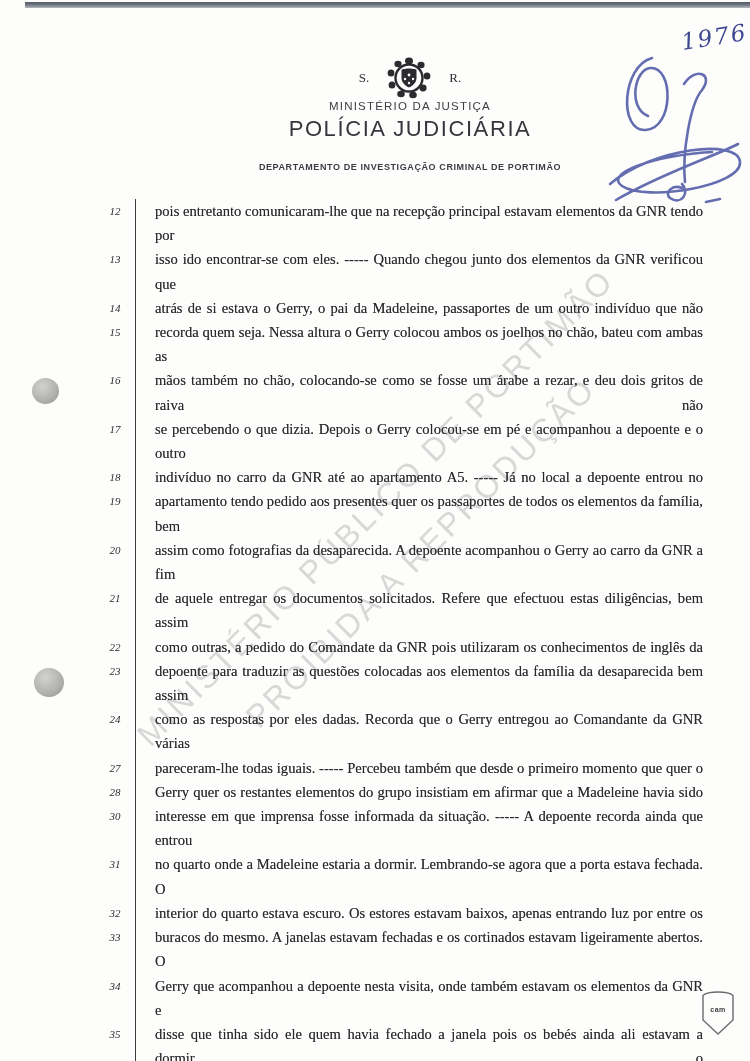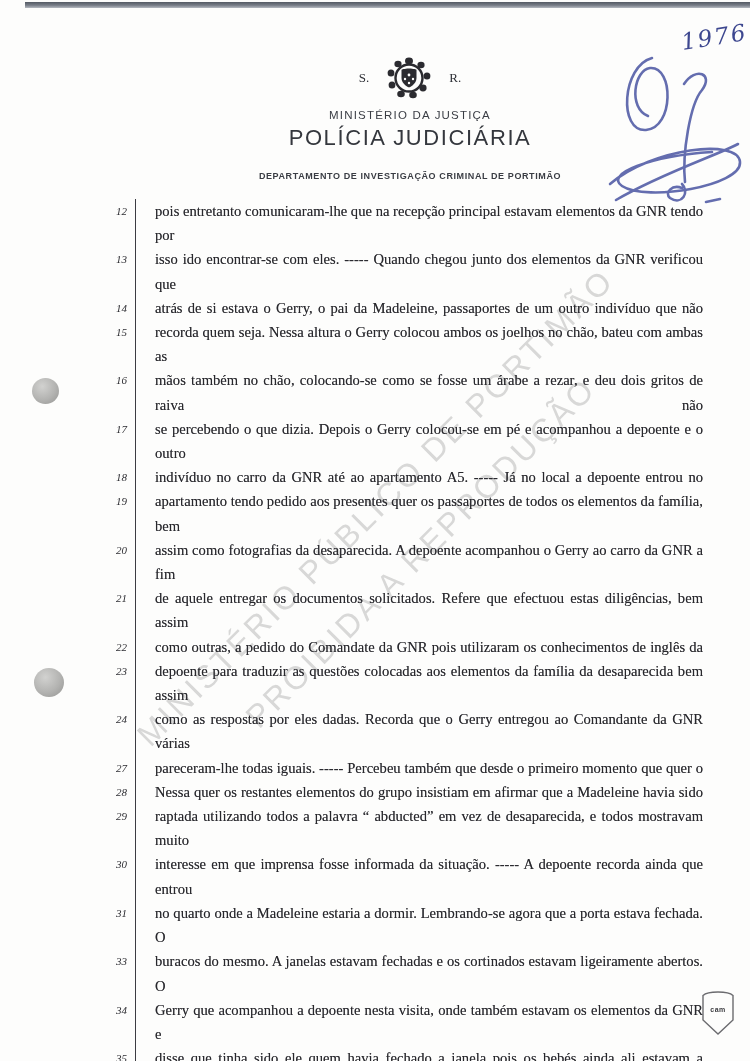--- a/index.html
+++ b/index.html
@@ -13,37 +13,37 @@
   
   .hand-block{position:absolute;top:8px;left:588px;width:162px;height:190px;z-index:5;}
   .hand-year{position:absolute;top:16px;right:2px;font-family:"DejaVu Serif",serif;font-style:italic;
     font-size:23px;color:#3d478f;transform:rotate(-9deg);letter-spacing:2px;}
   .hand-sig{position:absolute;top:28px;left:0;}
 
   
   .header{position:absolute;top:56px;left:70px;width:680px;text-align:center;z-index:4;}
   .crest-row{display:inline-flex;align-items:center;gap:17px;}
   .initial{font-size:13px;color:#2f3137;}
-  .ministry{margin-top:9px;font-family:"Liberation Sans",sans-serif;font-size:11.5px;
+  .ministry{font-family:"Liberation Sans",sans-serif;font-size:11.5px;
     letter-spacing:1.2px;color:#3a3d44;}
   .pj-title{margin-top:4px;font-family:"Liberation Sans",sans-serif;font-size:22px;
     letter-spacing:1.6px;color:#34373d;}
   .department{margin-top:20px;font-family:"Liberation Sans",sans-serif;font-size:9px;font-weight:bold;
     letter-spacing:.6px;color:#3a3d44;}
 
   
   .watermark{position:absolute;left:-2px;top:466px;width:800px;z-index:1;
     transform:rotate(-45deg);text-align:center;pointer-events:none;
     font-family:"Liberation Sans",sans-serif;font-size:32px;letter-spacing:3px;
     color:rgba(143,143,145,0.34);white-space:nowrap;line-height:64px;}
 
   
   .body-lines{position:absolute;top:199px;left:103px;width:600px;z-index:3;}
   .line-row{display:flex;line-height:24.2px;}
-  .line-num{flex:none;width:24px;text-align:right;padding-right:8px;font-style:italic;
+  .line-num{flex:none;width:24px;text-align:center;padding-right:8px;font-style:italic;
     font-size:11px;color:#2e2e33;}
   .line-text{flex:1;border-left:1px solid #3c3c42;padding-left:19px;
     font-size:14.6px;color:#28282d;text-align:justify;text-align-last:justify;
     text-shadow:0 0 .4px rgba(40,40,45,.55);white-space:normal;overflow:hidden;}
 
   
   .hole{position:absolute;border-radius:50%;z-index:4;
     background:radial-gradient(circle at 38% 32%,#d2d2d0 0%,#b3b3b1 55%,#a5a5a3 75%,#c6c6c4 100%);}
   .hole-top{left:32px;top:378px;width:27px;height:26px;}
   .hole-bottom{left:34px;top:668px;width:30px;height:29px;}
@@ -177,38 +177,38 @@
 
 
 
     <div class="line-row">
       <span class="line-num">27</span>
       <span class="line-text">pareceram-lhe todas iguais. ----- Percebeu também que desde o primeiro momento que quer o</span>
     </div>
 
     <div class="line-row">
       <span class="line-num">28</span>
-      <span class="line-text">Nessa quer os restantes elementos do grupo insistiam em afirmar que a Madeleine havia sido</span>
-    </div>
-
-    <div class="line-row">
-      <span class="line-num">29</span>
-      <span class="line-text">raptada utilizando todos a palavra “ abducted” em vez de desaparecida, e todos mostravam muito</span>
-    </div>
+      <span class="line-text">Gerry quer os restantes elementos do grupo insistiam em afirmar que a Madeleine havia sido</span>
+    </div>
+
 
     <div class="line-row">
       <span class="line-num">30</span>
       <span class="line-text">interesse em que imprensa fosse informada da situação. ----- A depoente recorda ainda que entrou</span>
     </div>
 
     <div class="line-row">
       <span class="line-num">31</span>
       <span class="line-text">no quarto onde a Madeleine estaria a dormir. Lembrando-se agora que a porta estava fechada. O</span>
     </div>
 
+    <div class="line-row">
+      <span class="line-num">32</span>
+      <span class="line-text">interior do quarto estava escuro. Os estores estavam baixos, apenas entrando luz por entre os</span>
+    </div>
 
     <div class="line-row">
       <span class="line-num">33</span>
       <span class="line-text">buracos do mesmo. A janelas estavam fechadas e os cortinados estavam ligeiramente abertos. O</span>
     </div>
 
     <div class="line-row">
       <span class="line-num">34</span>
       <span class="line-text">Gerry que acompanhou a depoente nesta visita, onde também estavam os elementos da GNR e</span>
     </div>

